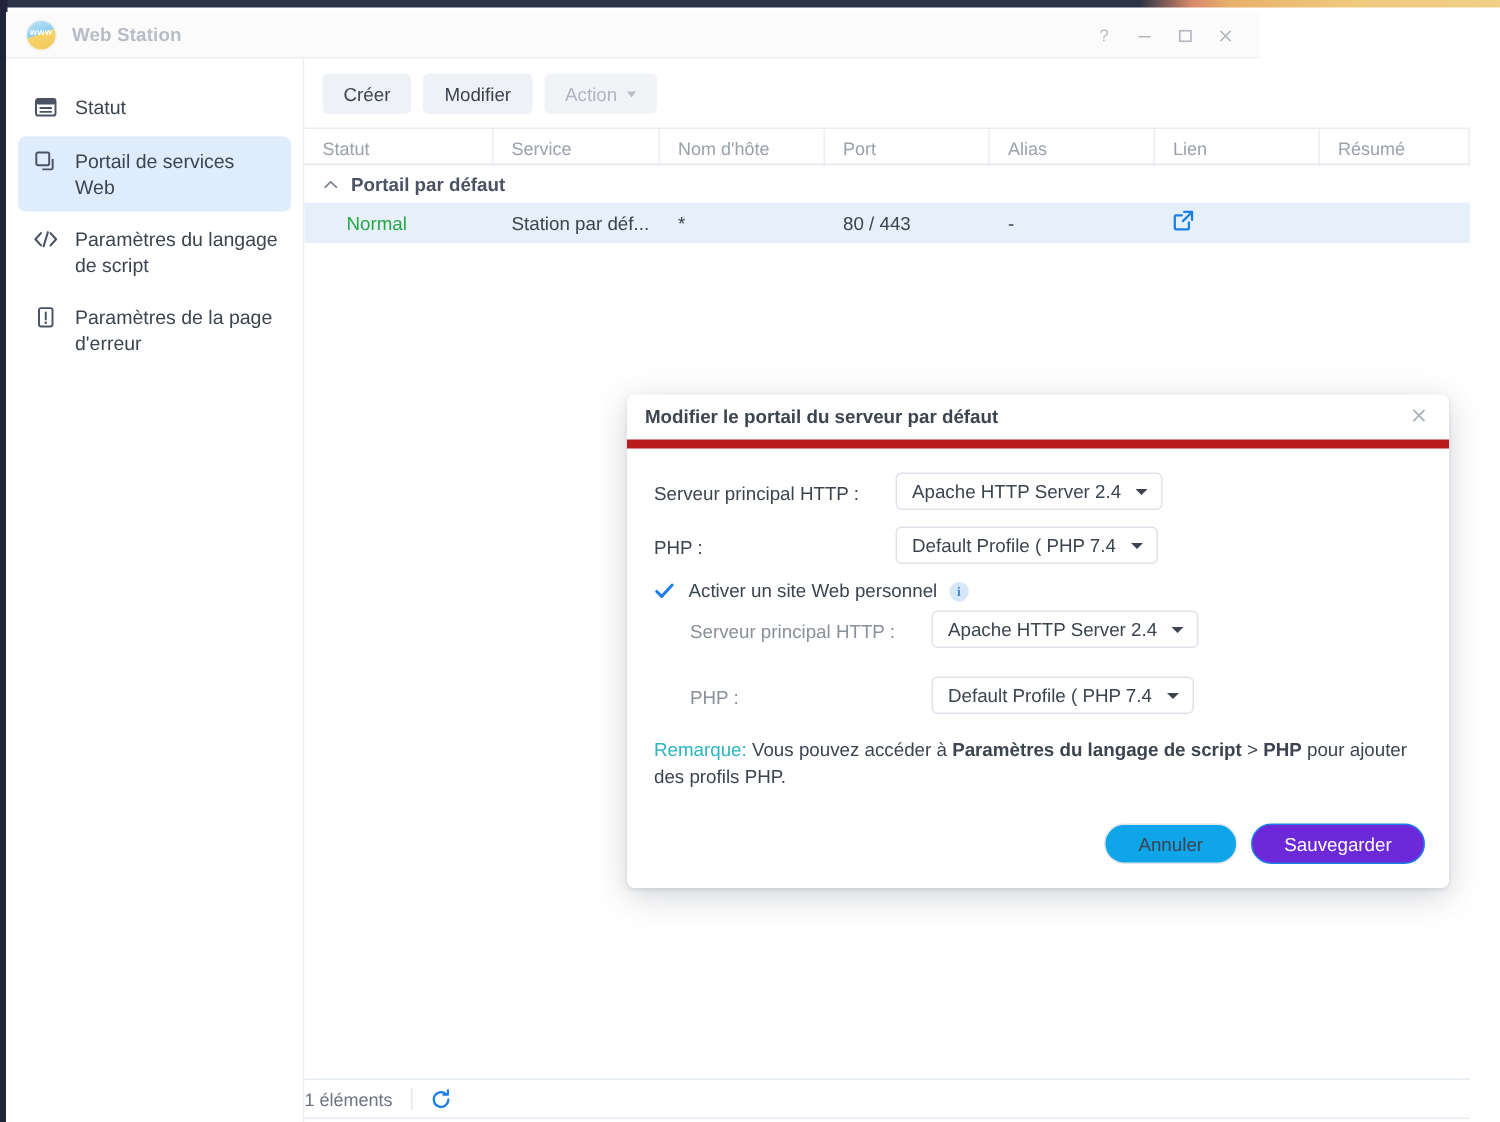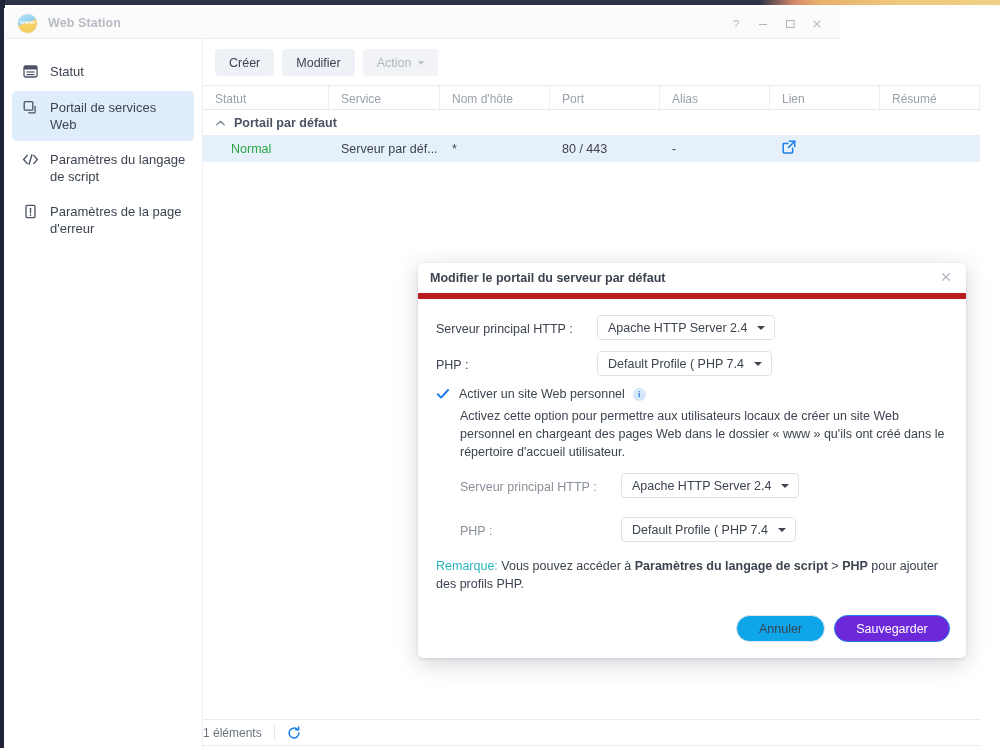--- a/index.html
+++ b/index.html
@@ -406,21 +406,21 @@
           <span class="group-caret">
             <svg width="9" height="6" viewBox="0 0 9 6">
                 <path d="M0.8 4.8 L4.5 1.2 L8.2 4.8" fill="none" stroke="#7d8590" stroke-width="1.2" stroke-linecap="round" stroke-linejoin="round"></path>
               </svg>
           </span>
           <span>Portail par défaut</span>
         </div>
 
         <div class="trow">
           <div class="td status" style="width:126px">Normal</div>
-          <div class="td" style="width:111px">Serveur par déf...</div>
+          <div class="td" style="width:111px">Station par déf...</div>
           <div class="td" style="width:110px">*</div>
           <div class="td" style="width:110px">80 / 443</div>
           <div class="td" style="width:110px">-</div>
           <div class="td link" style="width:110px">
             <span>
               <svg width="14" height="14" viewBox="0 0 14 14">
                 <path d="M7.4 1.3 h5.3 v5.3" fill="none" stroke="#1a7fe8" stroke-width="1.5" stroke-linecap="round" stroke-linejoin="round"></path>
                 <path d="M12.7 1.3 L6.6 7.4" fill="none" stroke="#1a7fe8" stroke-width="1.5" stroke-linecap="round"></path>
                 <path d="M10.6 8.2 v4 a0.7 0.7 0 0 1 -0.7 0.7 H1.9 a0.7 0.7 0 0 1 -0.7 -0.7 V4.2 a0.7 0.7 0 0 1 0.7 -0.7 h4" fill="none" stroke="#1a7fe8" stroke-width="1.5" stroke-linecap="round" stroke-linejoin="round"></path>
               </svg>
@@ -474,21 +474,20 @@
           <div class="check-row">
             <span class="checkbox">
               <svg width="14" height="14" viewBox="0 0 14 14">
                   <path d="M1.8 7.3 L5.1 10.6 L12.1 3" fill="none" stroke="#1a7fe8" stroke-width="2" stroke-linecap="round" stroke-linejoin="round"></path>
                 </svg>
             </span>
             <span class="check-label">Activer un site Web personnel</span>
             <span class="info-icon">i</span>
           </div>
 
-          <div id="desc-text">Activez cette option pour permettre aux utilisateurs locaux de créer un site Web personnel en chargeant des pages Web dans le dossier « www » qu'ils ont créé dans le répertoire d'accueil utilisateur.</div>
 
           <div class="form-row indent">
             <div class="form-label muted">Serveur principal HTTP :</div>
             <div class="select">
               <span>Apache HTTP Server 2.4</span>
               <span class="sel-caret"></span>
             </div>
           </div>
 
           <div class="form-row indent" style="margin-top:16px">

